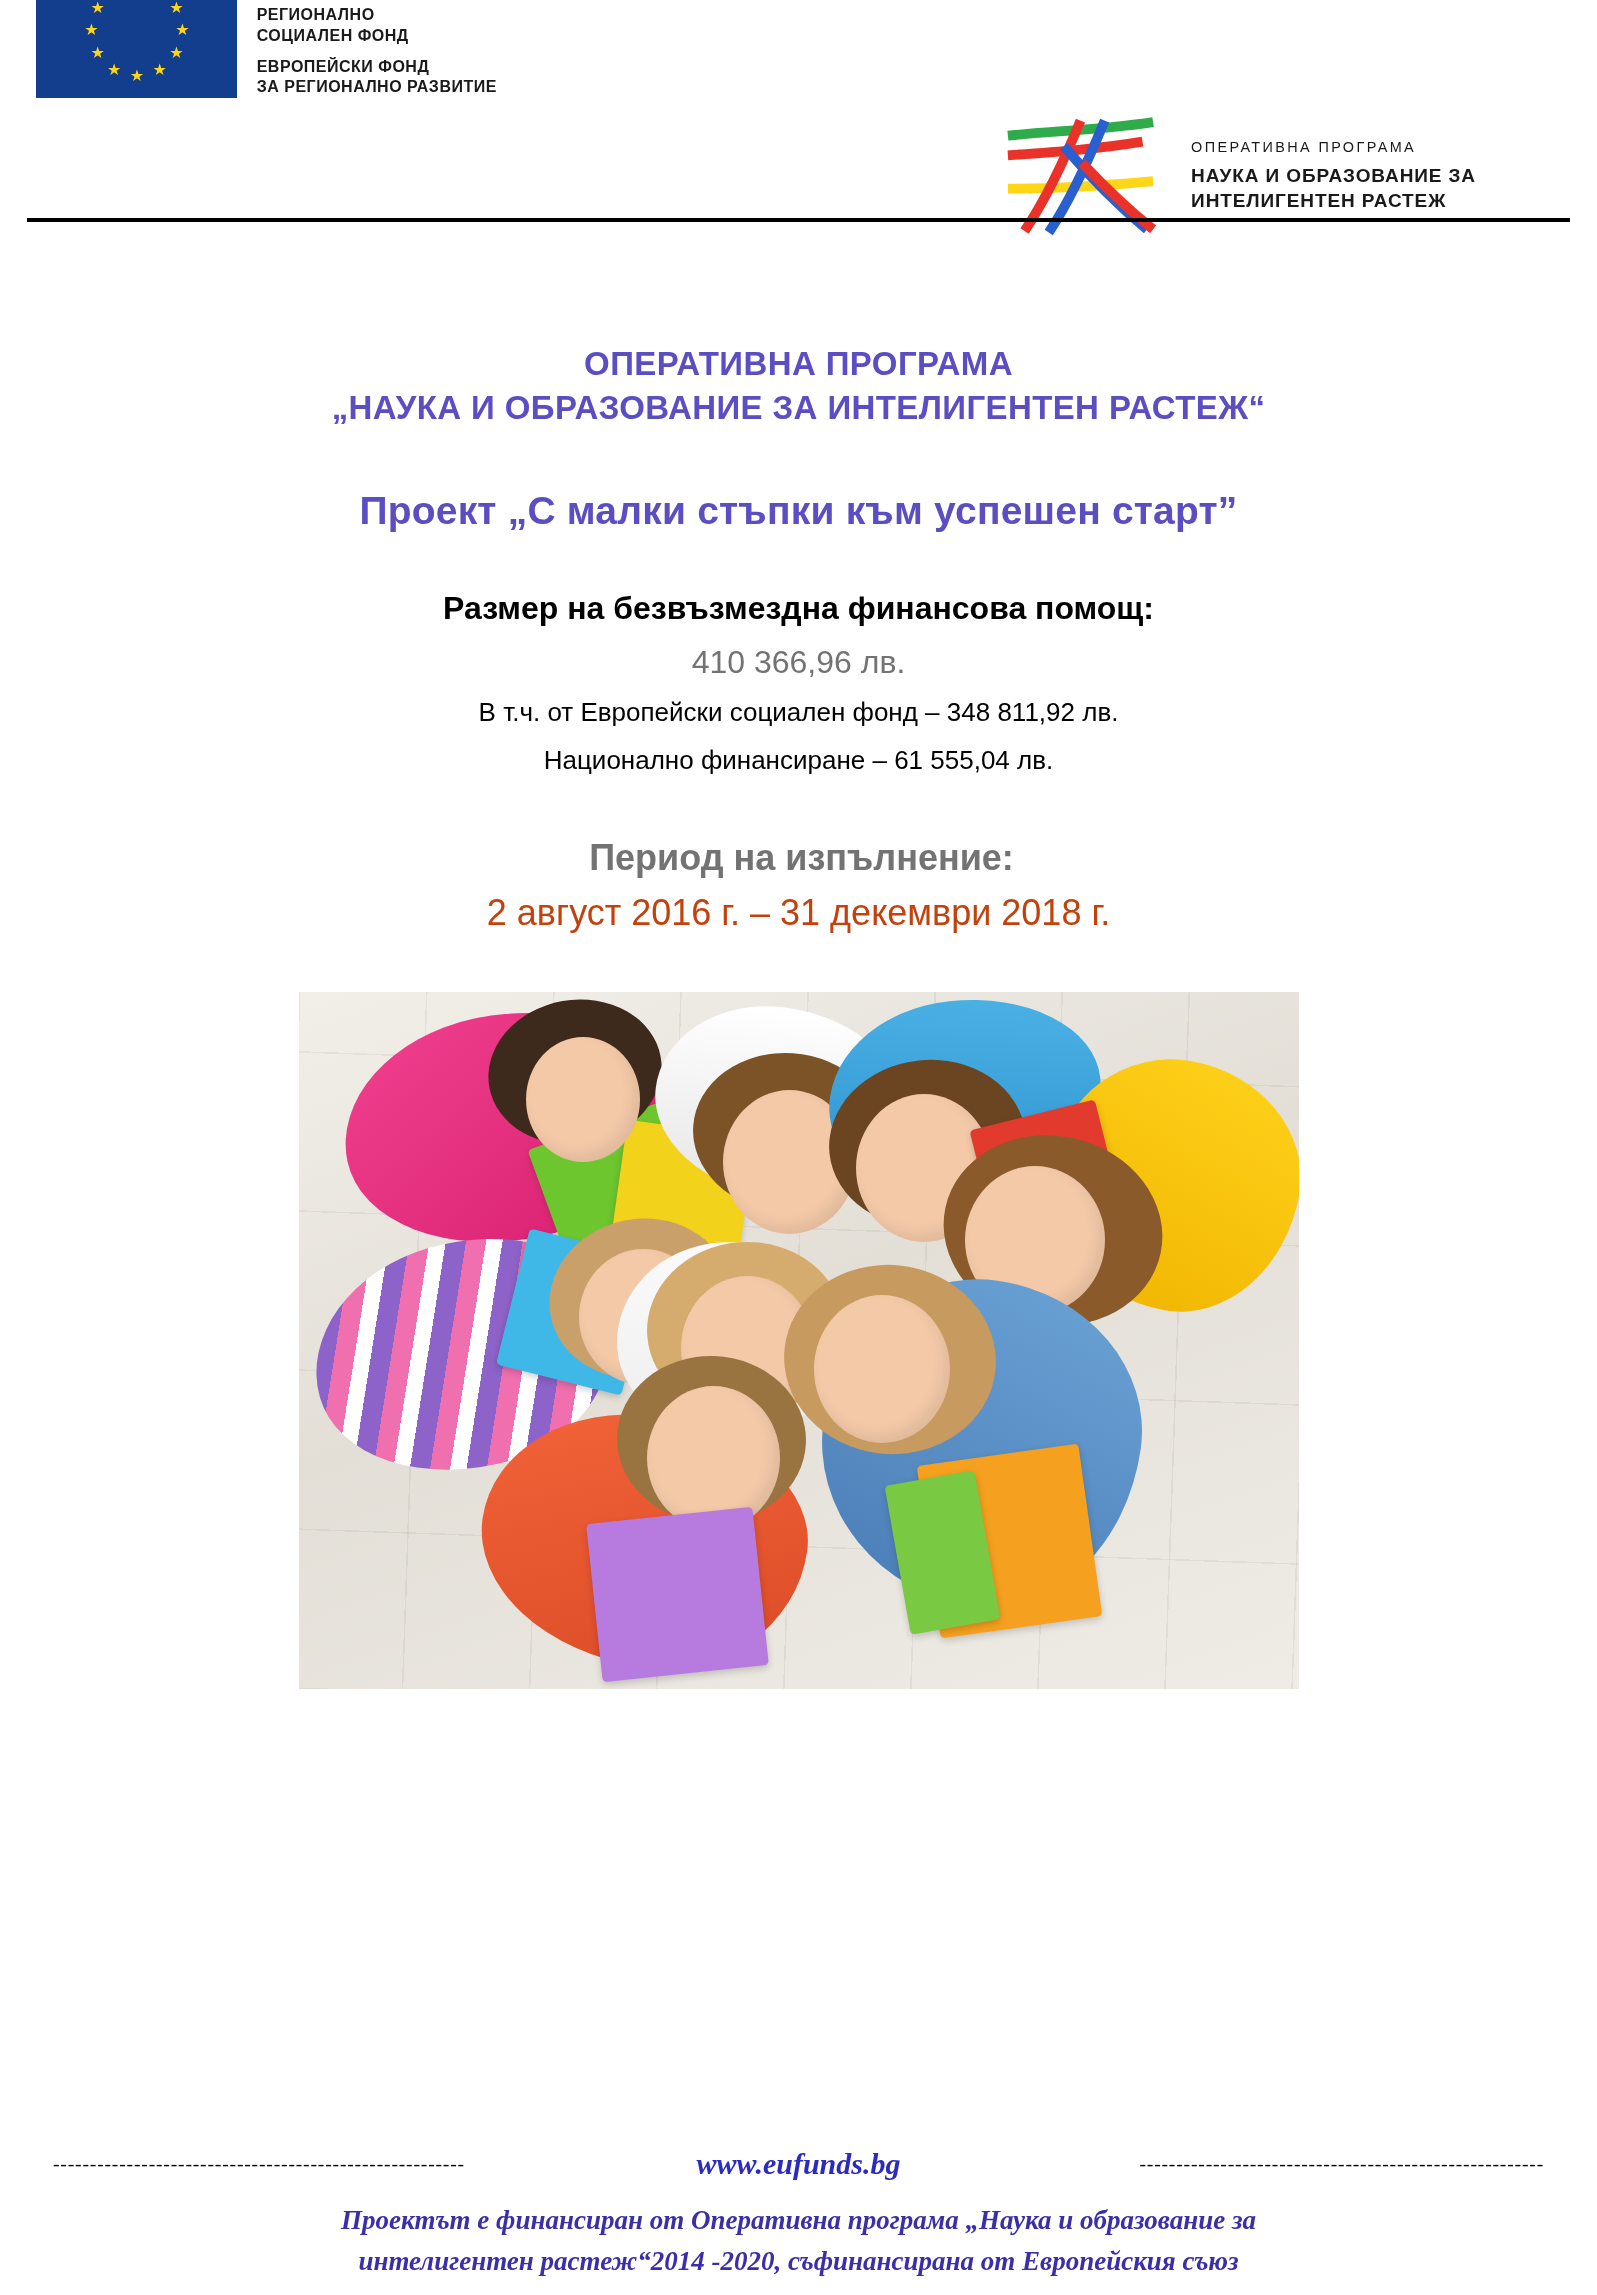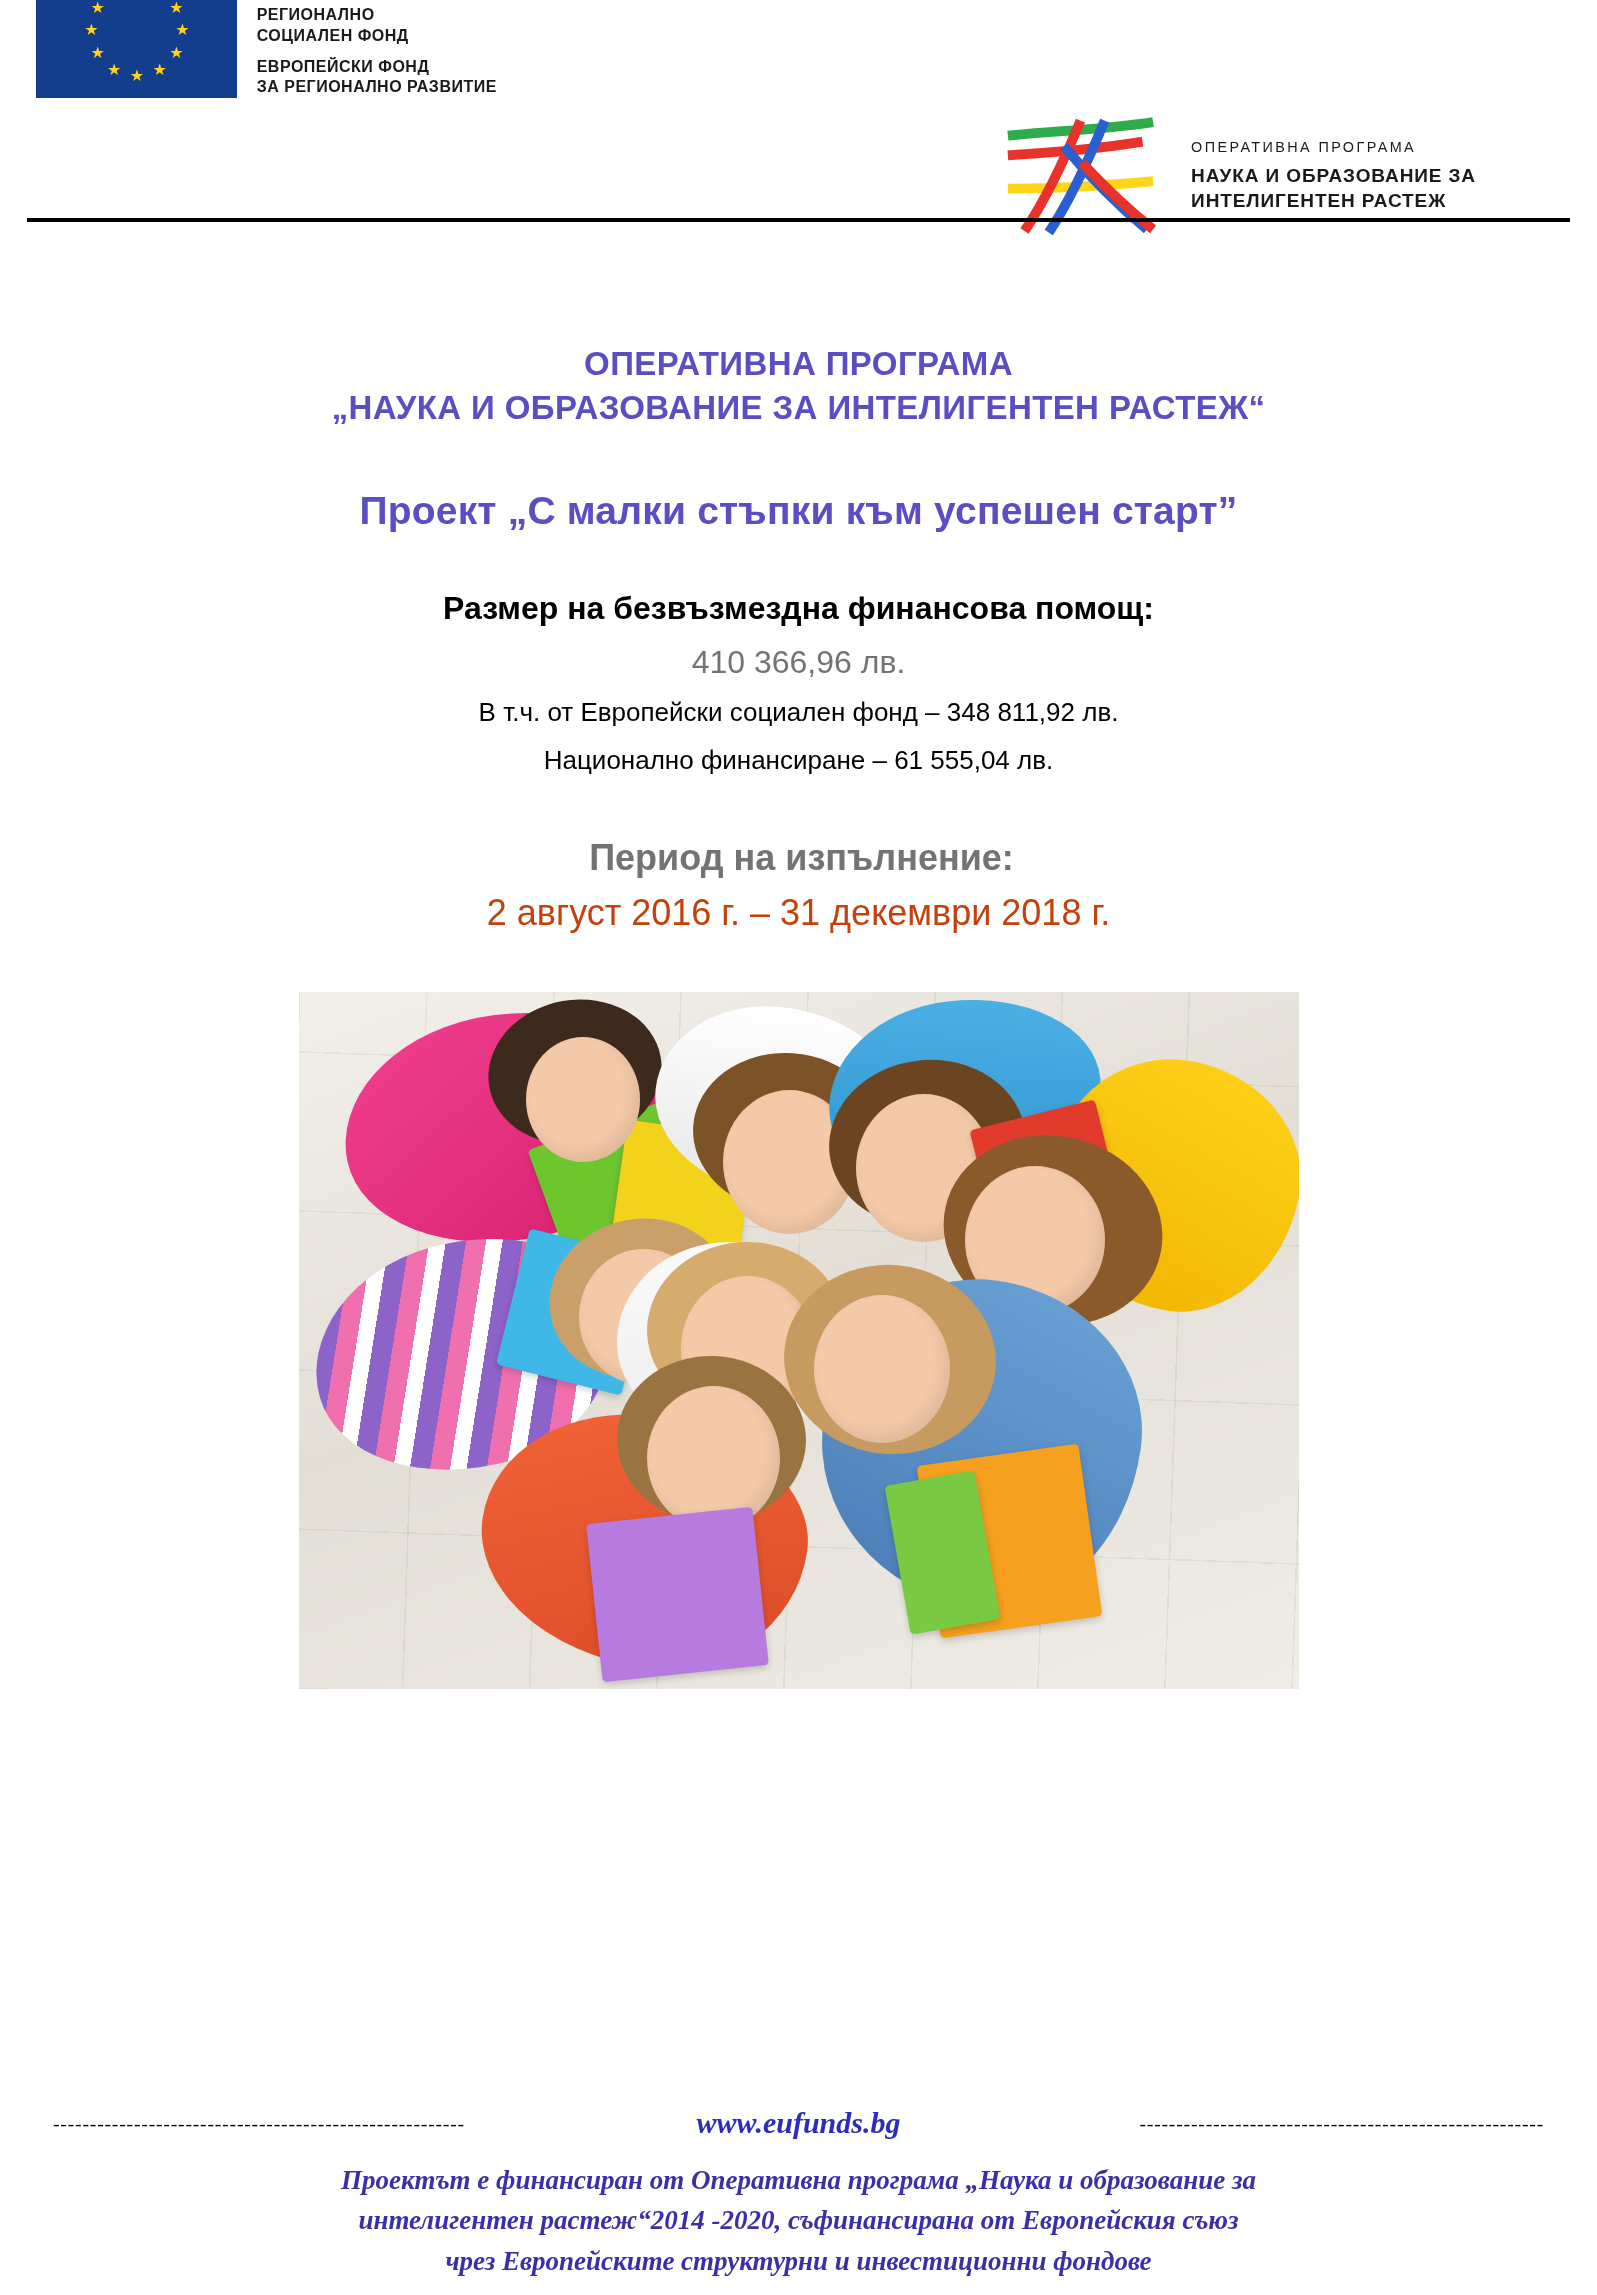--- a/index.html
+++ b/index.html
@@ -388,16 +388,15 @@
 
 <div class="footer">
   <div class="url-row">
     <span class="dashes">--------------------------------------------------------</span>
     <span class="url">www.eufunds.bg</span>
     <span class="dashes right">-------------------------------------------------------</span>
   </div>
   <div class="footer-text">
     <div>Проектът е  финансиран от Оперативна програма „Наука и образование за</div>
     <div>интелигентен растеж“2014 -2020, съфинансирана от Европейския съюз</div>
-    <div>чрез Европейските структурни и инвестиционни фондове</div>
   </div>
 </div>
 
 
 </body></html>

